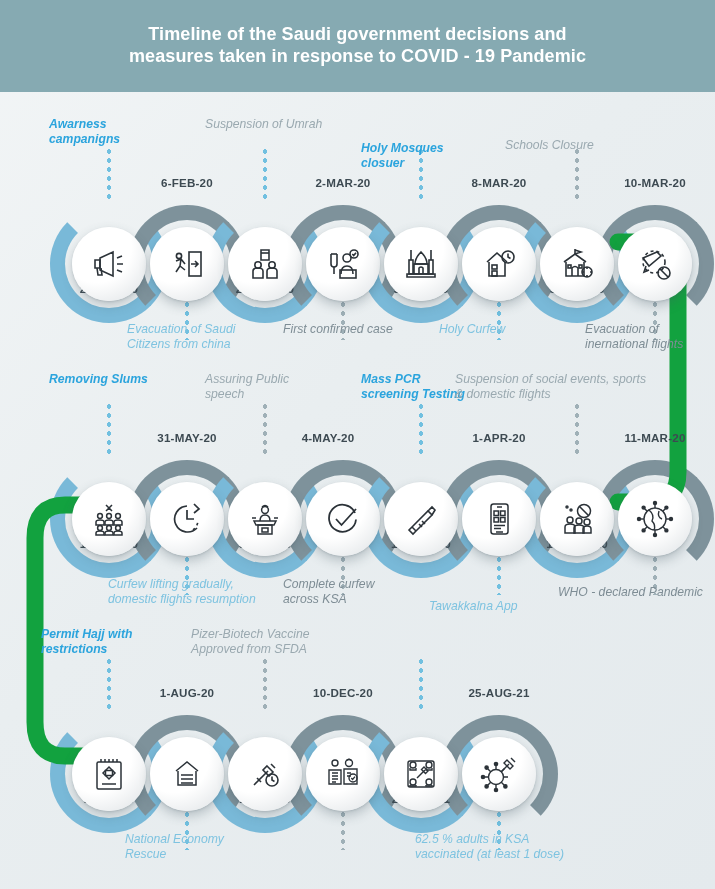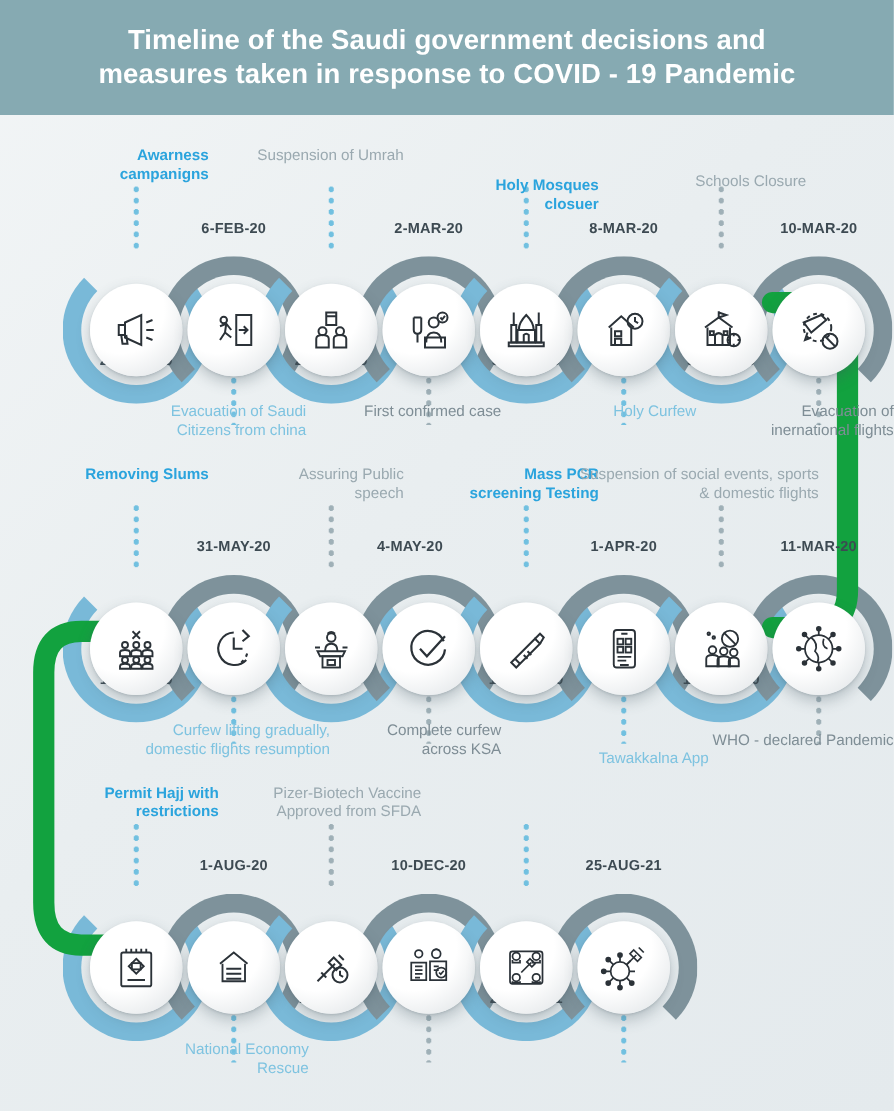--- a/index.html
+++ b/index.html
@@ -17,21 +17,21 @@
 
   
   .header{
     position:absolute;left:0;top:0;width:715px;height:92px;
     background:#86aab2;
     display:flex;align-items:center;justify-content:center;
     box-sizing:border-box;padding:0 18px;
   }
   .header h1{
     margin:0;color:#ffffff;
-    font-size:22px;line-height:1.22;font-weight:bold;
+    font-size:18px;line-height:1.22;font-weight:bold;
     text-align:center;letter-spacing:.1px;
   }
 
   
   .row{position:absolute;left:0;width:715px;height:255px;}
   #row1{top:100px;}
   #row2{top:355px;}
   #row3{top:610px;}
 
   .track{position:absolute;left:0;top:0;width:715px;height:255px;}
@@ -78,22 +78,22 @@
   .leader{
     position:absolute;width:4px;z-index:3;
     background-image:radial-gradient(circle, currentColor 42%, transparent 46%);
     background-size:4px 9px;background-repeat:repeat-y;
   }
   .leader.blue{color:#71c0e0;}
   .leader.gray{color:#9fb0b7;}
 
   
   .lbl{
-    position:absolute;text-align:right;z-index:4;
-    font-size:12.2px;line-height:1.22;
+    position:absolute;text-align:left;z-index:4;
+    font-size:12.2px;line-height:1.22;font-style:italic;
   }
   .lbl.blue{color:#2ba4dd;font-weight:bold;}
   .lbl.gray{color:#9aa9b0;font-weight:normal;}
   .lbl.blue-soft{color:#7ec3e0;font-weight:normal;}
   .lbl.gray-dark{color:#7e8d95;font-weight:normal;}
 
   .date{
     position:absolute;text-align:center;z-index:4;
     font-size:11.6px;font-weight:bold;color:#3d4a52;
     letter-spacing:.2px;white-space:nowrap;
@@ -506,15 +506,16 @@
     <div class="lbl gray" style="left:191px;top:17px;width:146px;">Pizer-Biotech Vaccine Approved from SFDA</div>
 
     <div class="date" style="left:69px;top:182px;width:80px;">1-JUL-20</div>
     <div class="date" style="left:147px;top:76px;width:80px;">1-AUG-20</div>
     <div class="date" style="left:225px;top:182px;width:80px;">1-SEP-20</div>
     <div class="date" style="left:303px;top:76px;width:80px;">10-DEC-20</div>
     <div class="date" style="left:381px;top:182px;width:80px;">27-JUN-21</div>
     <div class="date" style="left:459px;top:76px;width:80px;">25-AUG-21</div>
 
     <div class="lbl blue-soft" style="left:125px;top:222px;width:122px;">National Economy Rescue</div>
+    <div class="lbl blue-soft" style="left:415px;top:222px;width:172px;">62.5 %  adults in KSA vaccinated (at least 1 dose)</div>
   </div>
 
 </div>
 
 </body></html>

